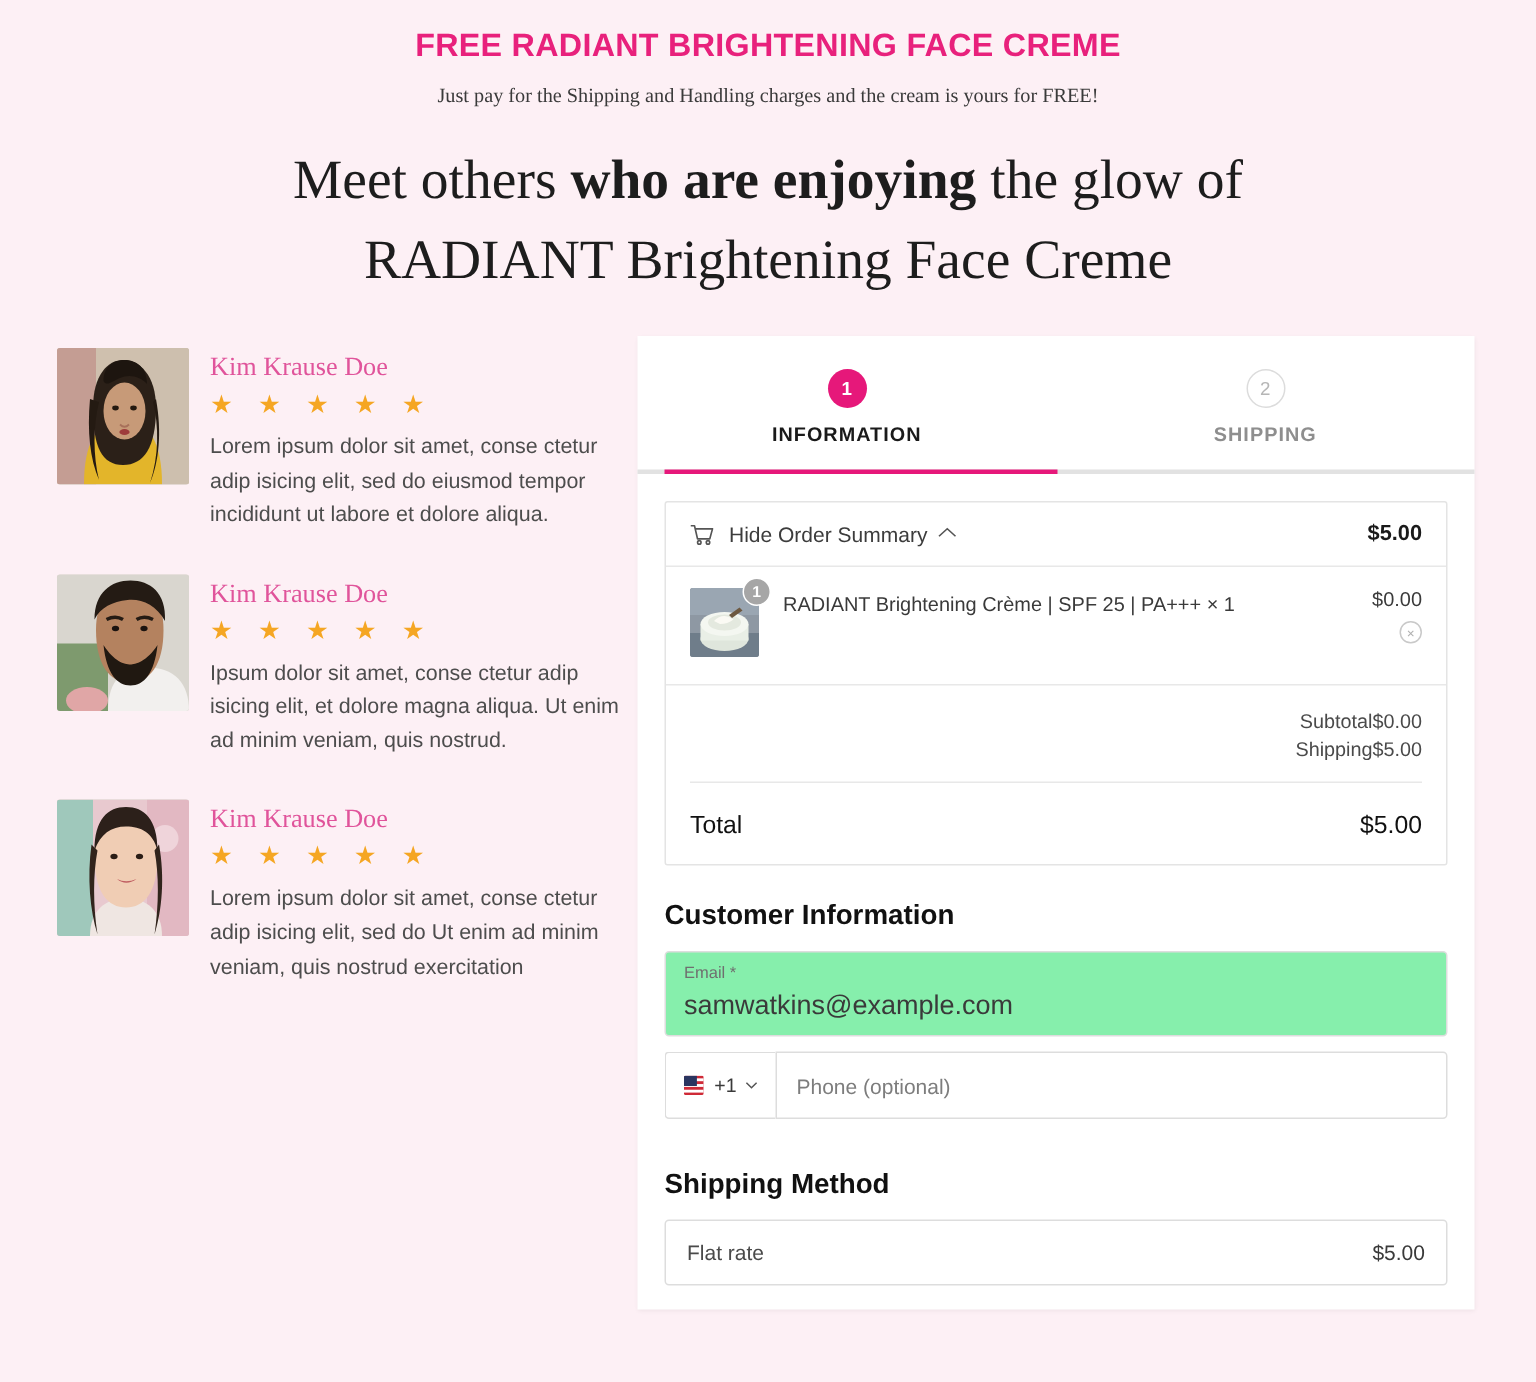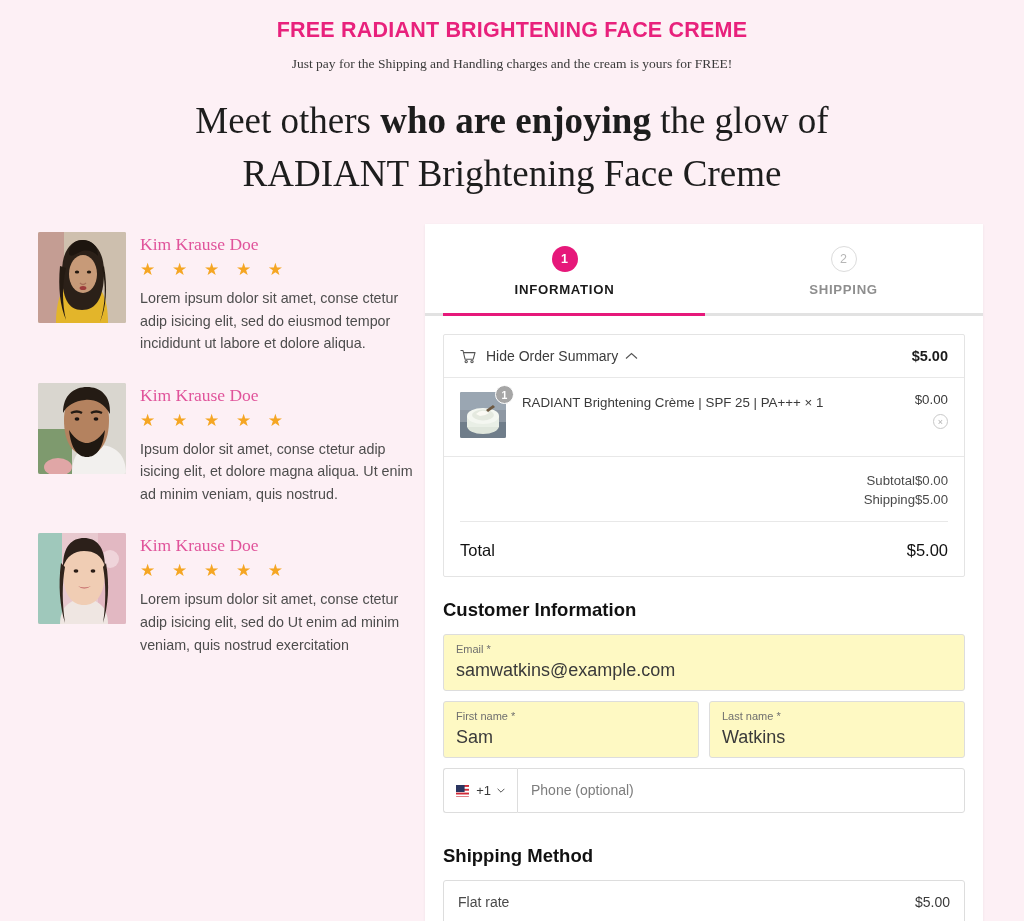--- a/index.html
+++ b/index.html
@@ -223,21 +223,21 @@
   
   .section-title {
     font-size: 18.5px; font-weight: bold; color: #111;
     padding: 22px 18px 13px 18px;
   }
   .fields { padding: 0 18px; }
   .field-row { display: flex; gap: 10px; margin-bottom: 10px; }
   .field {
     border: 1px solid #ddd; border-radius: 3px;
     padding: 7px 12px 9px 12px;
-    background: #fef9c3;
+    background: #86efac;
     flex: 1;
     min-height: 45px;
   }
   .field-label { font-size: 11px; color: #6f6f6f; line-height: 1.45; }
   .field-value { font-size: 18px; color: #3a3a3a; margin-top: 2px; }
 
   .phone-row { display: flex; margin-bottom: 10px; }
   .phone-cc {
     border: 1px solid #ddd; border-right: none;
     border-radius: 3px 0 0 3px;
@@ -442,30 +442,20 @@
       <div class="section-title">Customer Information</div>
       <div class="fields">
 
         <div class="field-row">
           <div class="field">
             <div class="field-label">Email *</div>
             <div class="field-value">samwatkins@example.com</div>
           </div>
         </div>
 
-        <div class="field-row">
-          <div class="field">
-            <div class="field-label">First name *</div>
-            <div class="field-value">Sam</div>
-          </div>
-          <div class="field">
-            <div class="field-label">Last name *</div>
-            <div class="field-value">Watkins</div>
-          </div>
-        </div>
 
         <div class="phone-row">
           <div class="phone-cc">
             <span class="flag">
               <svg width="19" height="13" viewBox="0 0 19 13">
                 <rect width="19" height="13" fill="#cf2a37"></rect>
                 <rect y="1.9" width="19" height="1.9" fill="#fff"></rect>
                 <rect y="5.7" width="19" height="1.9" fill="#fff"></rect>
                 <rect y="9.5" width="19" height="1.9" fill="#fff"></rect>
                 <rect width="8.6" height="7" fill="#2a3560"></rect>

